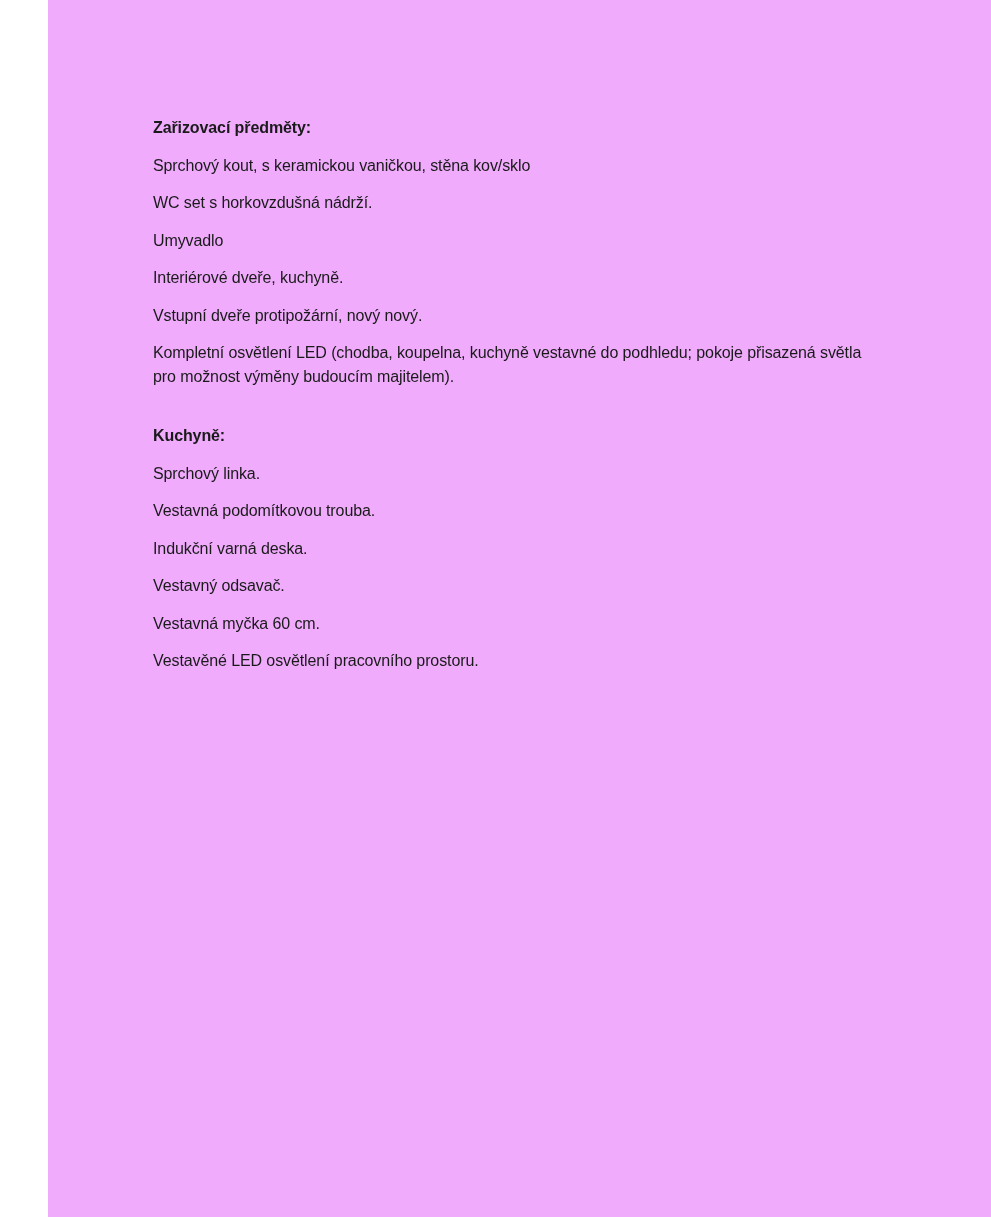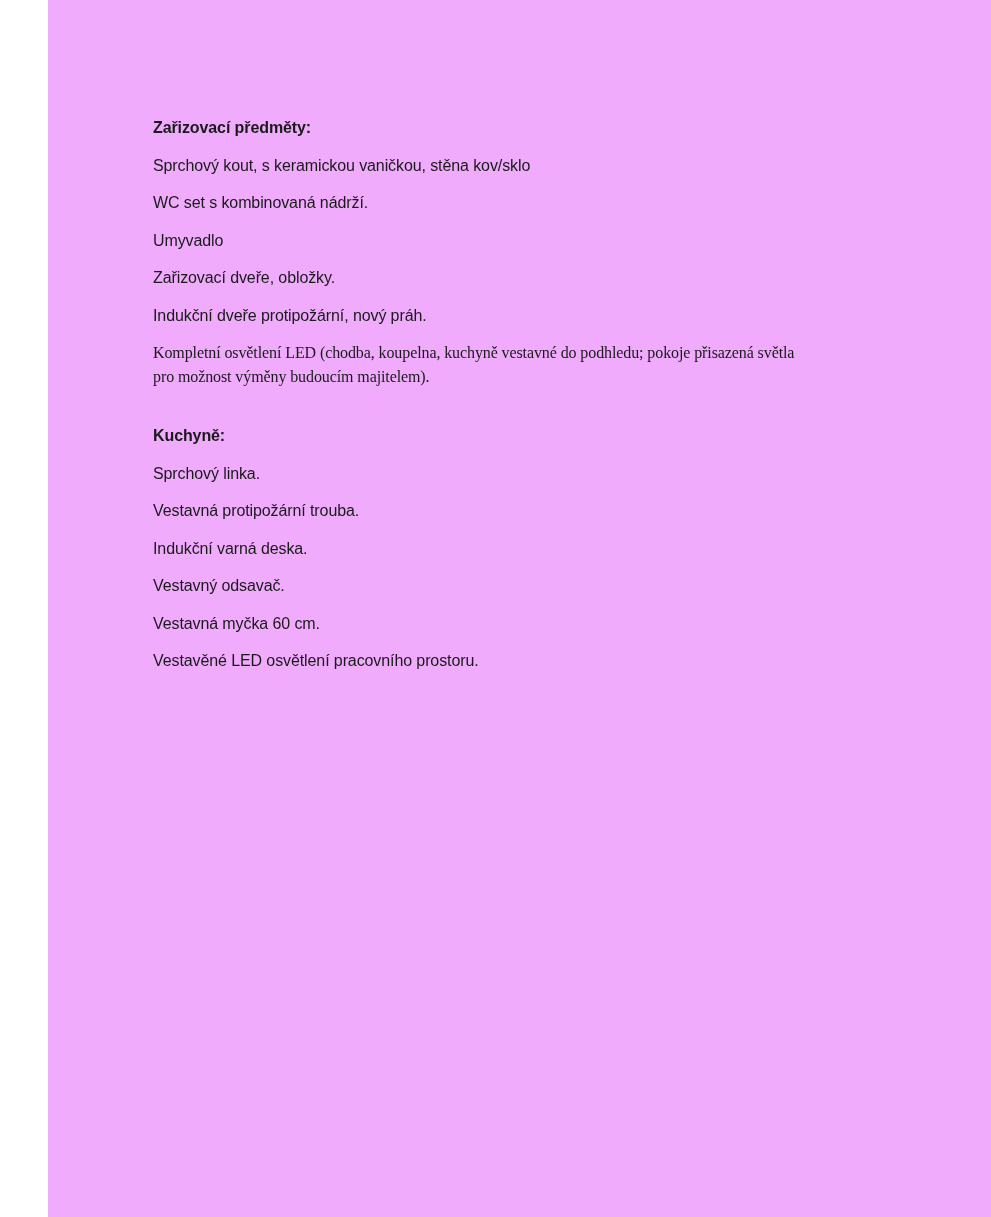--- a/index.html
+++ b/index.html
@@ -57,46 +57,45 @@
   .para {
     margin: 0 0 14px 0;
     white-space: nowrap;
   }
   .para.multiline {
     white-space: normal;
   }
   .para .line {
     display: block;
     white-space: nowrap;
-    font-family: Liberation Serif, serif;
   }
 </style>
 </head>
 <body>
 
 <div class="page">
 
   <div class="content">
 
     <p class="heading">Zařizovací předměty:</p>
 
     <p class="para">Sprchový kout, s keramickou vaničkou, stěna kov/sklo</p>
-    <p class="para">WC set s kombinovaná nádrží.</p>
+    <p class="para">WC set s horkovzdušná nádrží.</p>
     <p class="para">Umyvadlo</p>
-    <p class="para">Zařizovací dveře, obložky.</p>
-    <p class="para">Indukční dveře protipožární, nový práh.</p>
+    <p class="para">Interiérové dveře, kuchyně.</p>
+    <p class="para">Vstupní dveře protipožární, nový nový.</p>
     <p class="para multiline">
       <span class="line">Kompletní osvětlení LED (chodba, koupelna, kuchyně vestavné do podhledu; pokoje přisazená světla</span>
       <span class="line">pro možnost výměny budoucím majitelem).</span>
     </p>
 
     <p class="heading second">Kuchyně:</p>
 
     <p class="para">Sprchový linka.</p>
-    <p class="para">Vestavná protipožární trouba.</p>
+    <p class="para">Vestavná podomítkovou trouba.</p>
     <p class="para">Indukční varná deska.</p>
     <p class="para">Vestavný odsavač.</p>
     <p class="para">Vestavná myčka 60 cm.</p>
     <p class="para">Vestavěné LED osvětlení pracovního prostoru.</p>
 
   </div>
 
   <div class="viewer-gutter">
     <div class="inner-line"></div>
   </div>

